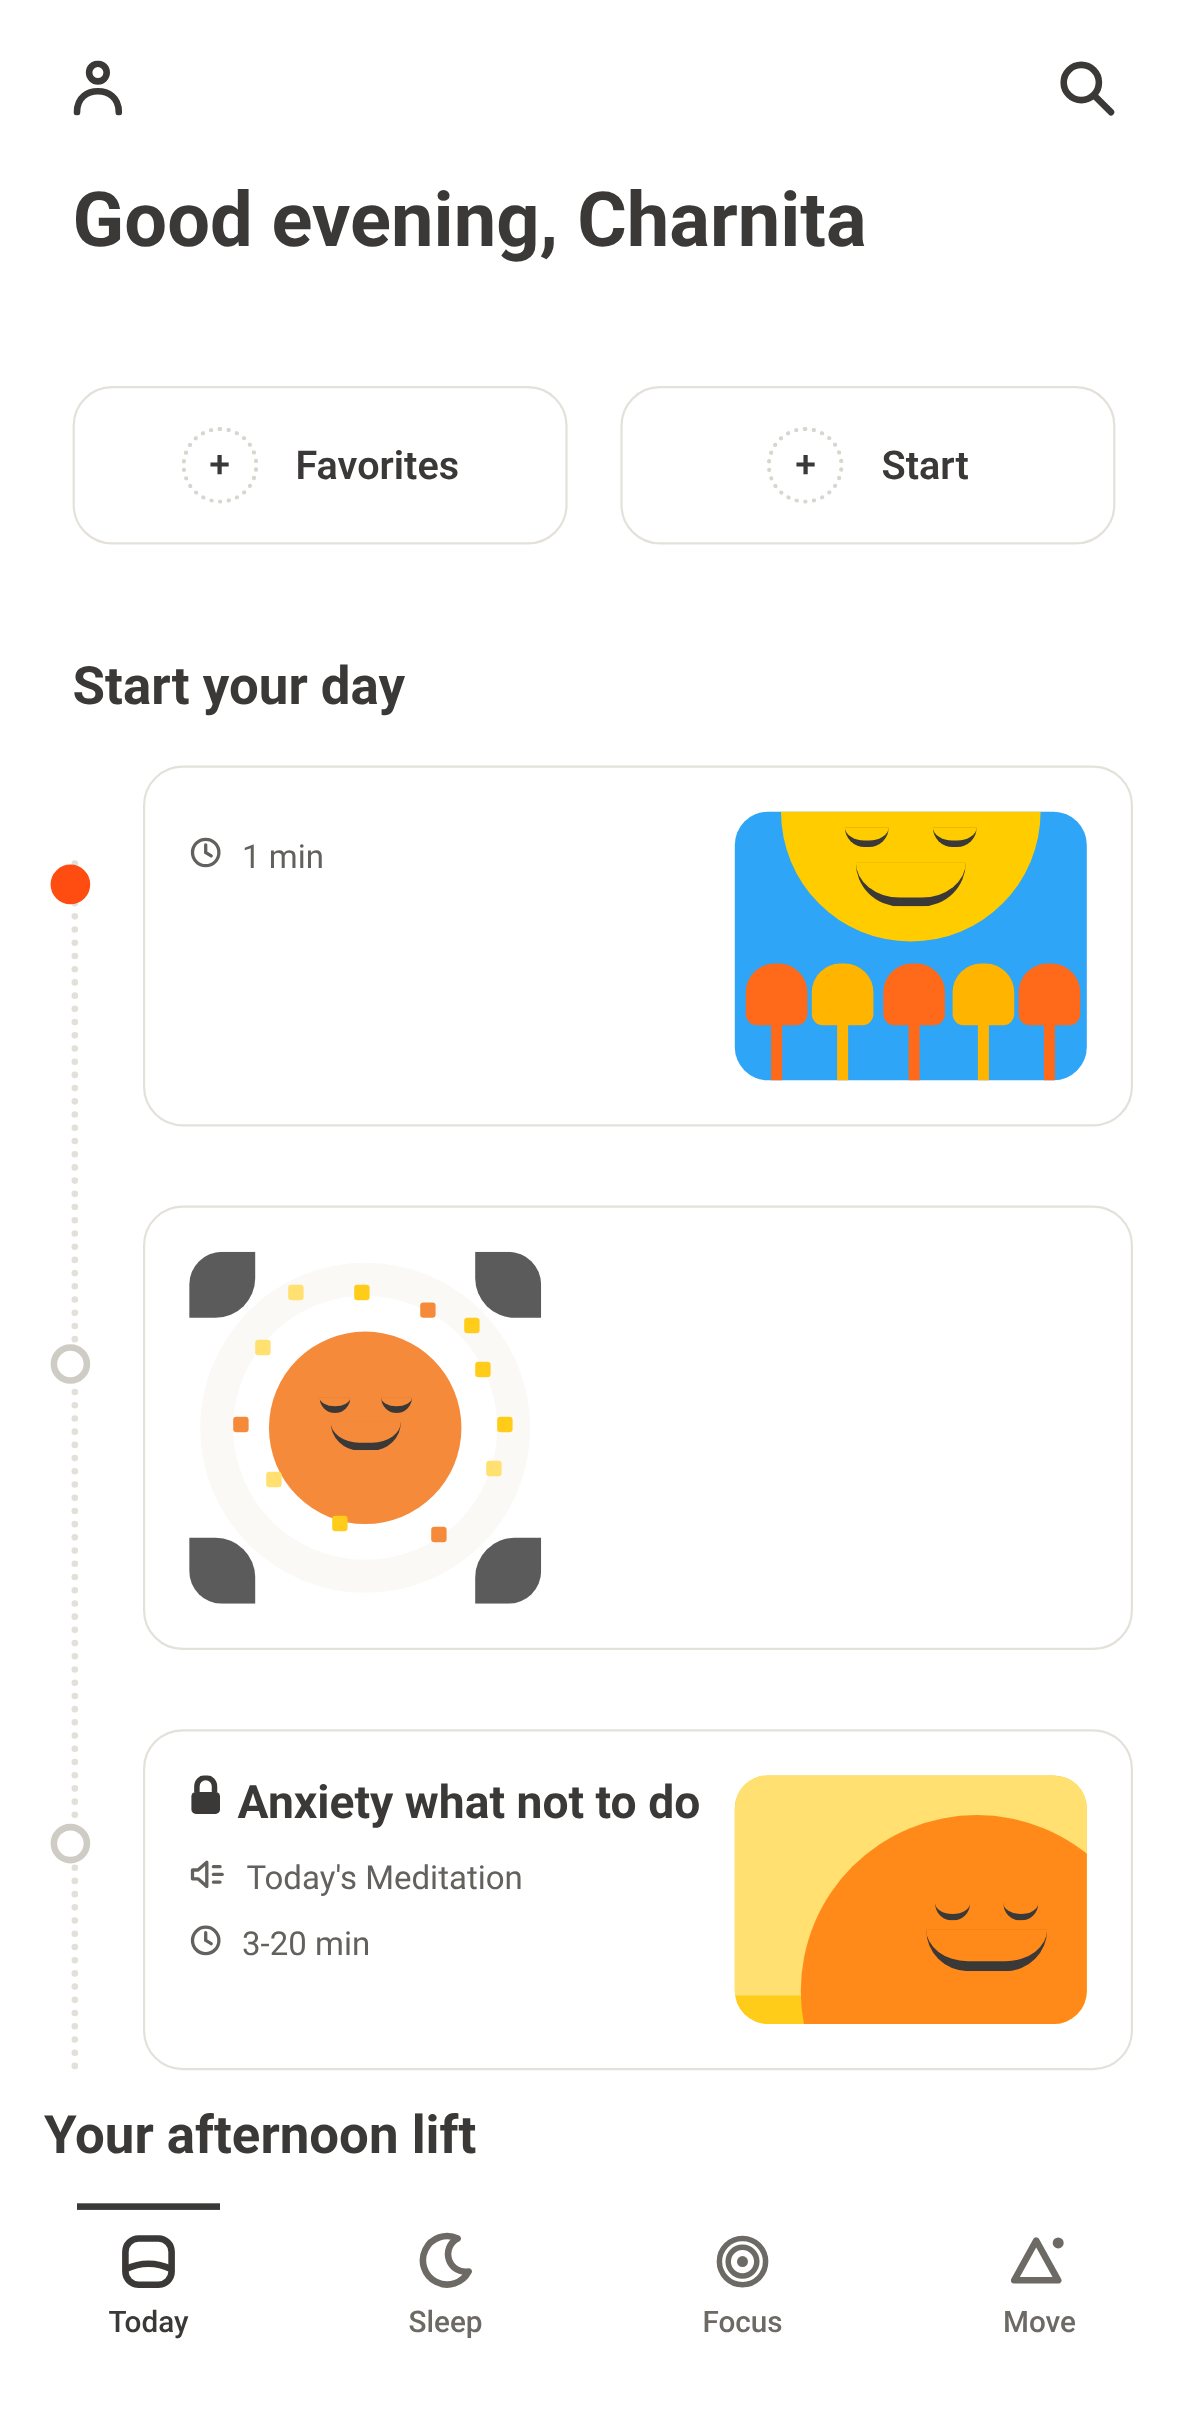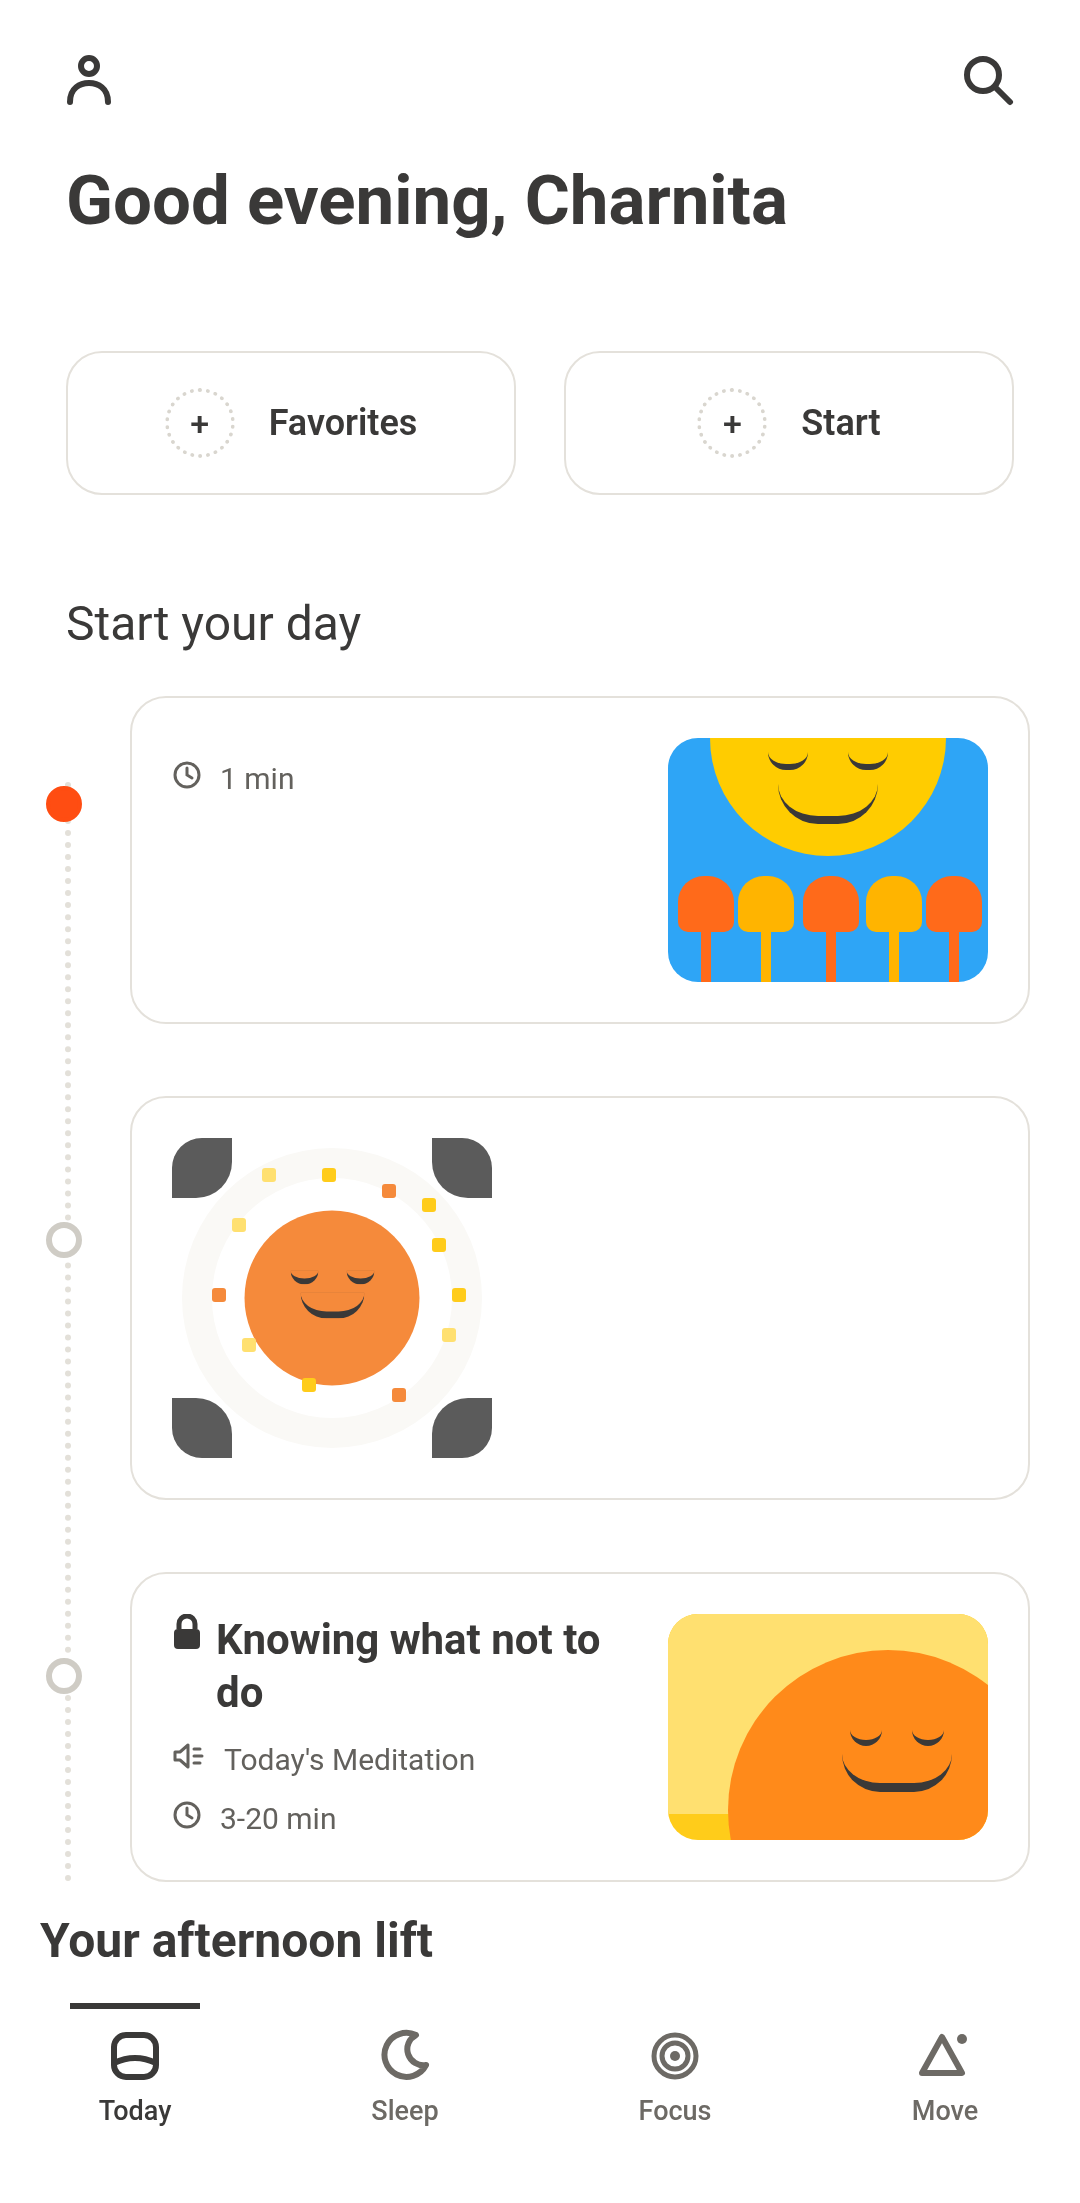--- a/index.html
+++ b/index.html
@@ -51,21 +51,21 @@
   color: #3a3938;
   font-weight: 500;
 }
 .pill-label {
   font-size: 36px;
   font-weight: 600;
   color: #3a3938;
 }
 .section-title {
   font-size: 48px;
-  font-weight: 400;
+  font-weight: 700;
   padding: 100px 66px 0 66px;
   color: #3a3938;
 }
 .timeline-wrap {
   position: relative;
   padding: 44px 50px 0 66px;
 }
 .timeline-line {
   position: absolute;
   left: 65px;
@@ -327,21 +327,21 @@
 
   <div class="card" style="margin-bottom:0">
     <div class="card-text">
       <div class="card-title">
         <span class="lockwrap">
           <svg width="30" height="36" viewBox="0 0 30 36">
               <rect x="2" y="15" width="26" height="20" rx="4" fill="#3a3938"></rect>
               <path d="M7 15 V10 a8 8 0 0 1 16 0 V15" stroke="#3a3938" stroke-width="5" fill="none"></path>
             </svg>
         </span>
-        <span>Knowing what not to do</span>
+        <span>Anxiety what not to do</span>
       </div>
       <div class="meta-row">
         <span>
           <svg width="34" height="30" viewBox="0 0 34 30" fill="none">
               <path d="M3 11 H8 L16 4 V26 L8 19 H3 Z" stroke="#63615d" stroke-width="3" stroke-linejoin="round"></path>
               <line x1="22" y1="8" x2="28" y2="8" stroke="#63615d" stroke-width="3" stroke-linecap="round"></line>
               <line x1="22" y1="15" x2="30" y2="15" stroke="#63615d" stroke-width="3" stroke-linecap="round"></line>
               <line x1="22" y1="22" x2="28" y2="22" stroke="#63615d" stroke-width="3" stroke-linecap="round"></line>
             </svg>
         </span>

